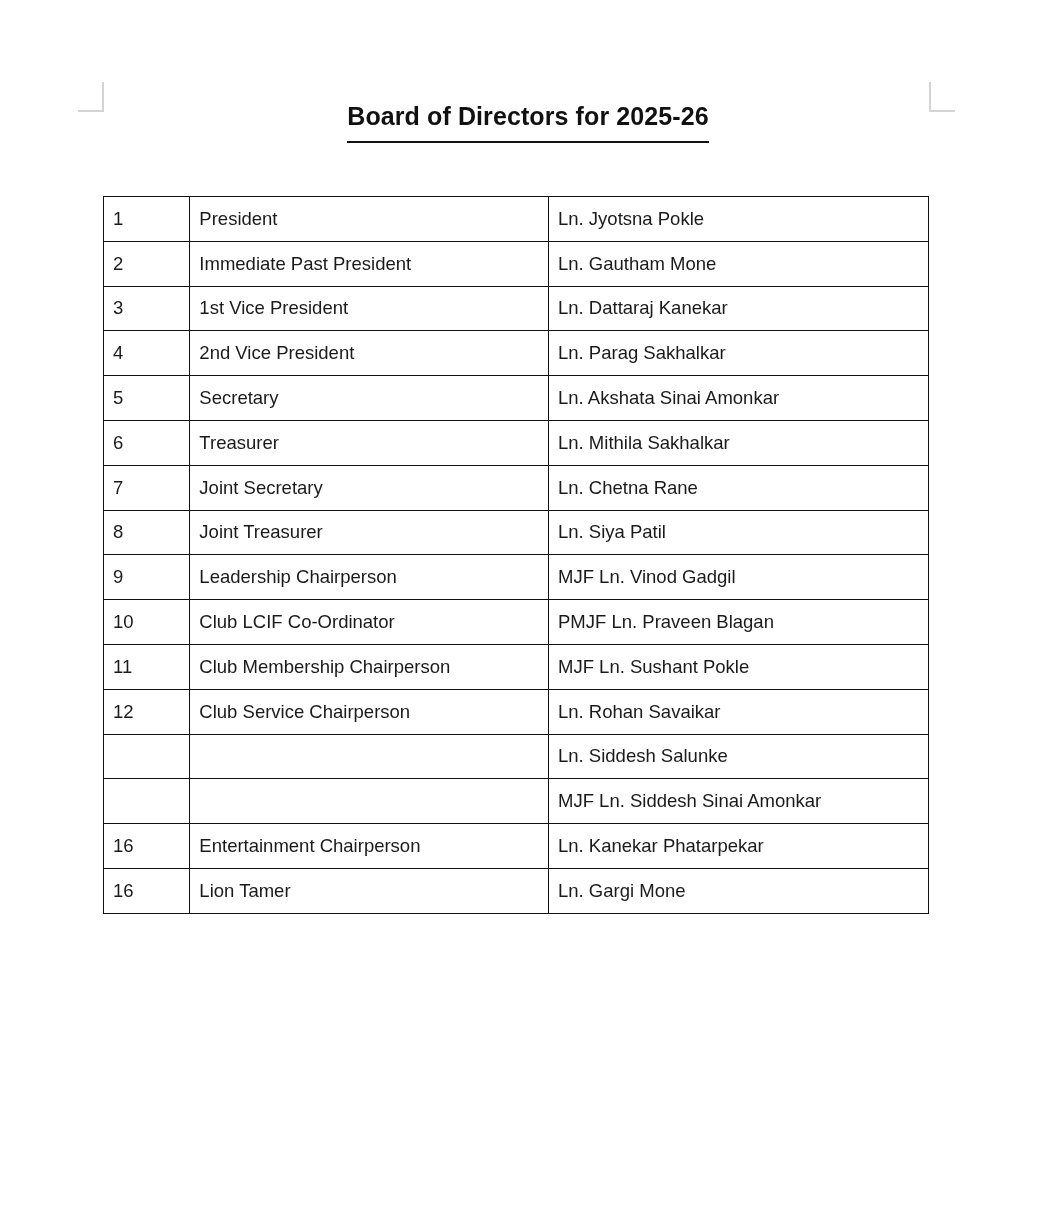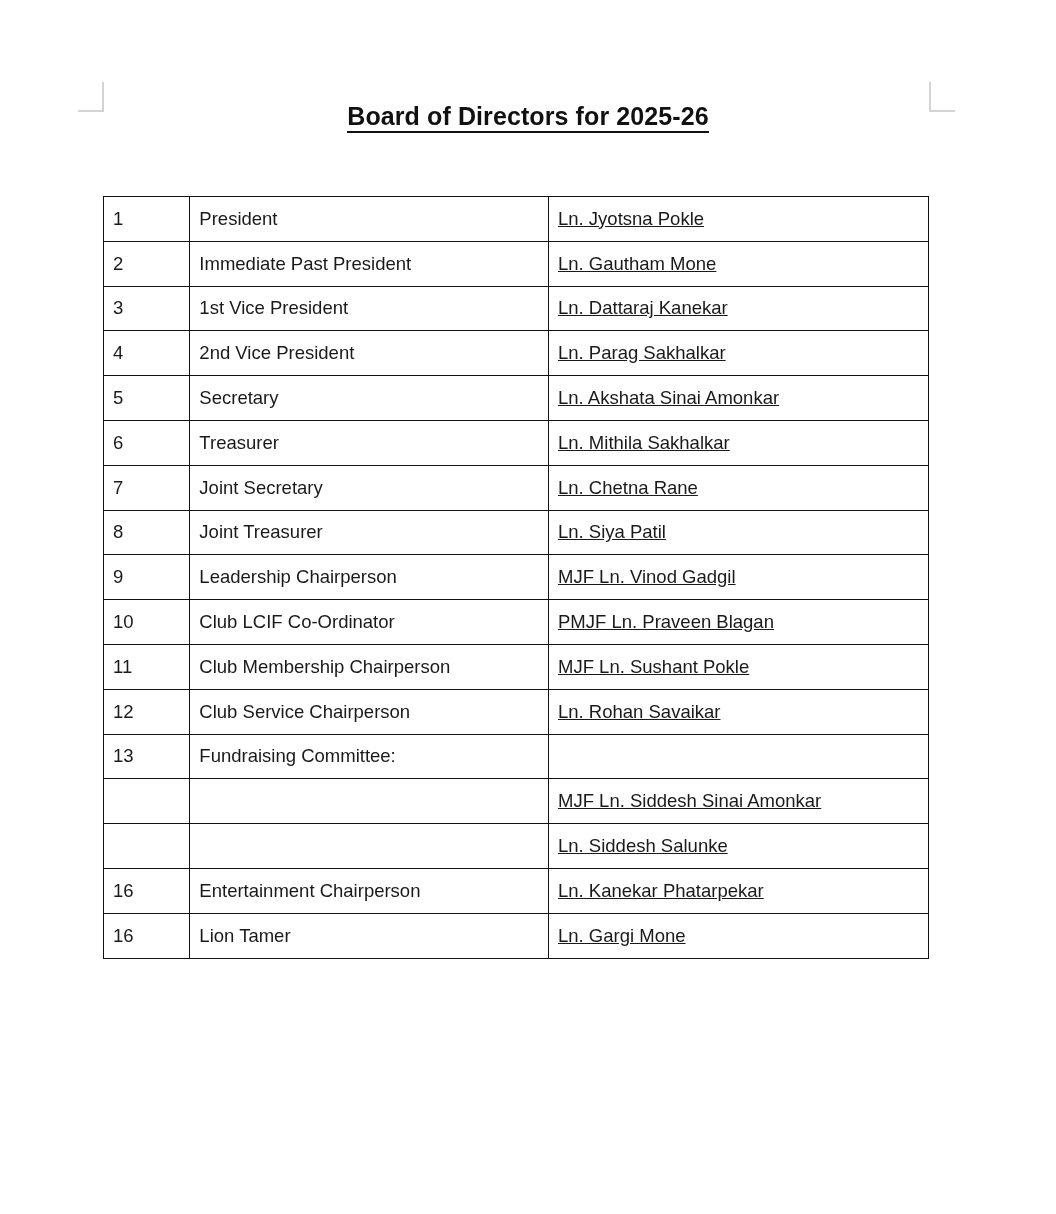--- a/index.html
+++ b/index.html
@@ -60,21 +60,21 @@
     top: 102px;
     text-align: center;
     font-size: 25px;
     font-weight: bold;
     letter-spacing: 0.1px;
     color: #111111;
   }
   .doc-title span {
     display: inline-block;
     border-bottom: 2.5px solid #111111;
-    padding-bottom: 0;
+    padding-bottom: 10px;
     line-height: 1.15;
   }
 
   
   .board-table {
     position: absolute;
     left: 103px;
     top: 196px;
     width: 826px;
     border-collapse: collapse;
@@ -86,21 +86,21 @@
     padding: 0 0 0 9px;
     font-size: 18.5px;
     line-height: 1.2;
     vertical-align: middle;
     color: #1a1a1a;
     white-space: nowrap;
     overflow: hidden;
   }
   .col-no    { width: 85px; }
   .col-role  { width: 353px; }
-  .col-name  { width: 374px; text-decoration: underline; }
+  .col-name  { width: 374px; }
 </style>
 </head>
 <body>
 
 <div class="page">
 
   <div class="crop-mark left"></div>
 
   <div class="crop-mark right"></div>
 
@@ -169,35 +169,30 @@
           <td class="col-no">11</td>
           <td class="col-role">Club Membership Chairperson</td>
           <td class="col-name">MJF Ln. Sushant Pokle</td>
         </tr>
         <tr>
           <td class="col-no">12</td>
           <td class="col-role">Club Service Chairperson</td>
           <td class="col-name">Ln. Rohan Savaikar</td>
         </tr>
         <tr>
-          <td class="col-no">13</td>
-          <td class="col-role">Fundraising Committee:</td>
-          <td class="col-name"></td>
+          <td class="col-no"></td>
+          <td class="col-role"></td>
+          <td class="col-name">Ln. Siddesh Salunke</td>
         </tr>
         <tr>
           <td class="col-no"></td>
           <td class="col-role"></td>
           <td class="col-name">MJF Ln. Siddesh Sinai Amonkar</td>
         </tr>
         <tr>
-          <td class="col-no"></td>
-          <td class="col-role"></td>
-          <td class="col-name">Ln. Siddesh Salunke</td>
-        </tr>
-        <tr>
           <td class="col-no">16</td>
           <td class="col-role">Entertainment Chairperson</td>
           <td class="col-name">Ln. Kanekar Phatarpekar</td>
         </tr>
         <tr>
           <td class="col-no">16</td>
           <td class="col-role">Lion Tamer</td>
           <td class="col-name">Ln. Gargi Mone</td>
         </tr>
       </tbody>

